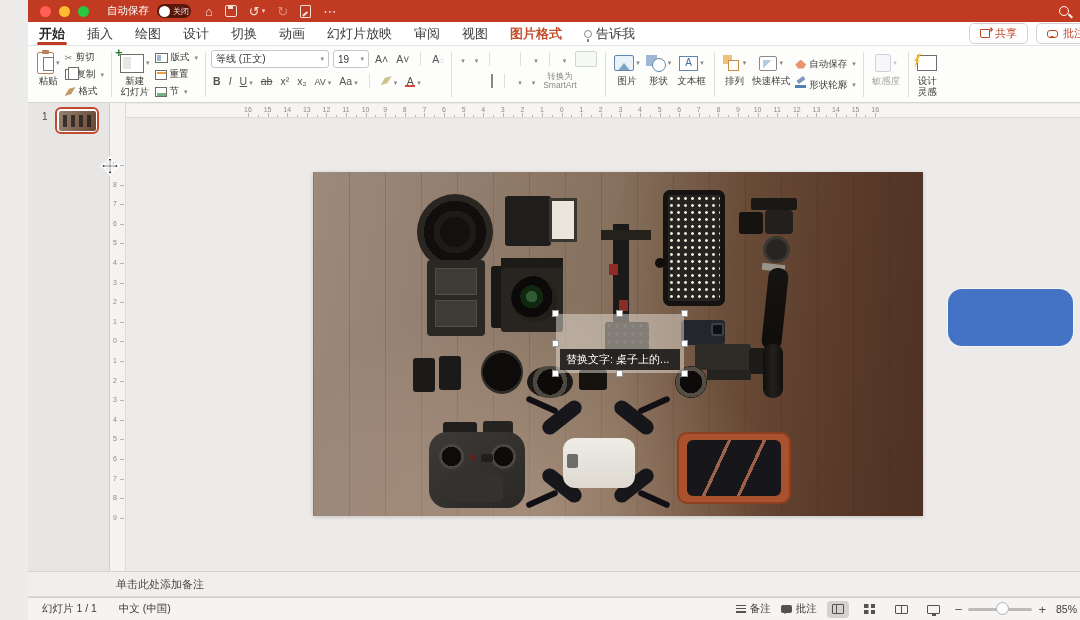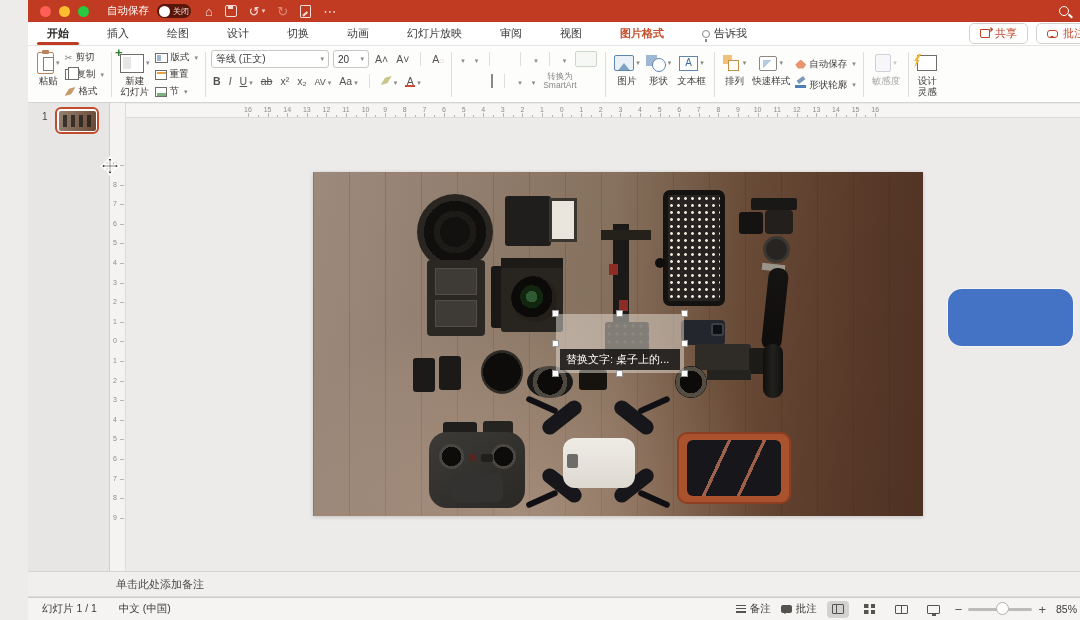--- a/index.html
+++ b/index.html
@@ -25,21 +25,21 @@
   .icon-save:before { content:""; position:absolute; left:2px; top:-1px; width:5px; height:4px; background:#f6ded7; }
   .icon-docpen { width:11px; height:13px; border:1.4px solid #f6ded7; border-radius:1px; position:relative; }
   .icon-docpen:before { content:""; position:absolute; left:1px; top:7px; width:6px; height:1.5px; background:#f6ded7; transform:rotate(-40deg); }
   .icon-search { width:10px; height:10px; border:1.6px solid #fff; border-radius:50%; position:relative; }
   .icon-search:after { content:""; position:absolute; left:8px; top:8px; width:5px; height:1.8px; background:#fff; transform:rotate(42deg); }
   .icon-person { width:9px; height:9px; border:1.5px solid #fff; border-radius:50%; position:relative; margin-top:1px; }
   .icon-person:after { content:""; position:absolute; left:4px; top:-3px; width:5px; height:5px; border:1.4px solid #fff; border-radius:50%; }
 
   
   .menubar { position:absolute; top:22px; left:0; width:1080px; height:24px; background:#ffffff; display:flex; align-items:center; border-bottom:1px solid #e7e5e3; }
-  .mtab { font-size:11px; color:#3c3a38; padding:0 19px; height:24px; display:flex; align-items:center; position:relative; white-space:nowrap; }
+  .mtab { font-size:13px; color:#3c3a38; padding:0 11px; height:24px; display:flex; align-items:center; position:relative; white-space:nowrap; }
   .mtab.active { font-weight:bold; color:#282624; }
   .mtab.active:after { content:""; position:absolute; left:9px; right:9px; bottom:1px; height:3px; border-radius:2px; background:#c13b22; }
   .mtab.contextual { color:#c4502e; font-weight:bold; }
   .icon-bulb { width:8px; height:8px; border:1.4px solid #8a8886; border-radius:50%; position:relative; margin-right:4px; }
   .icon-bulb:after { content:""; position:absolute; left:2px; top:8px; width:2.4px; height:3px; background:#8a8886; }
   .m-actions { position:absolute; right:12px; display:flex; gap:8px; }
   .m-btn { display:flex; align-items:center; gap:5px; border:1px solid #d4d2d0; border-radius:5px; padding:2px 10px; font-size:11px; color:#bf4426; background:#fff; }
   .icon-sharebox { width:10px; height:9px; border:1.3px solid #bf4426; border-bottom-left-radius:2px; position:relative; }
   .icon-sharebox:after { content:""; position:absolute; right:-2px; top:-3px; width:0; height:0; border-left:4px solid transparent; border-bottom:4px solid transparent; border-top:4px solid #bf4426; transform:rotate(45deg); }
   .icon-bubble { width:11px; height:8px; border:1.3px solid #bf4426; border-radius:3px; position:relative; }
@@ -281,21 +281,21 @@
       </div>
     </div>
     <div class="rdiv"></div>
     <div class="rgroup" style="flex-direction:column">
       <div class="fontrow">
         <span class="combo" style="width:118px">
             <span style="flex:1">等线 (正文)</span>
             <span class="caret gray">▾</span>
           </span>
         <span class="combo" style="width:36px">
-            <span style="flex:1">20</span>
+            <span style="flex:1">19</span>
             <span class="caret gray">▾</span>
           </span>
         <span class="fbtn">A˄</span>
         <span class="fbtn">A˅</span>
         <span class="rdiv" style="height:14px"></span>
         <span class="fbtn">A<span style="color:#c06ba8;font-size:8px">◌</span></span>
       </div>
       <div class="fontrow" style="margin-top:2px">
         <span class="fbtn"><b>B</b></span>
         <span class="fbtn"><i>I</i></span>

